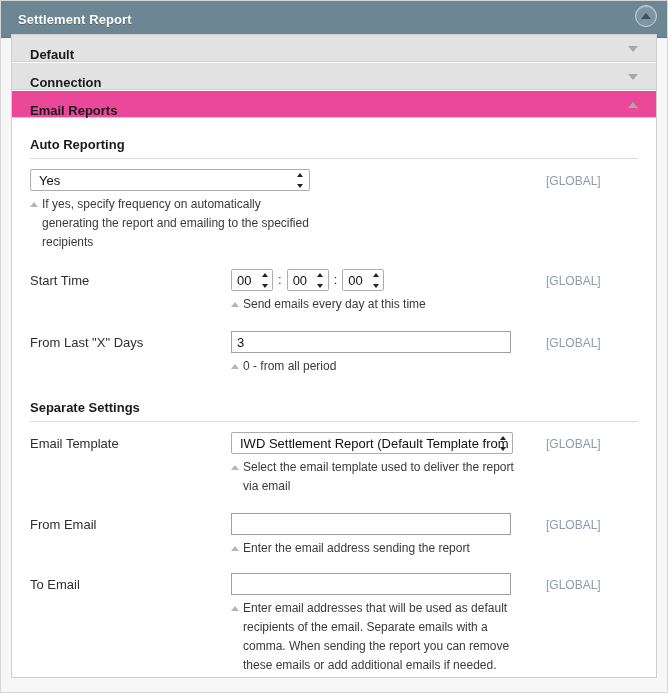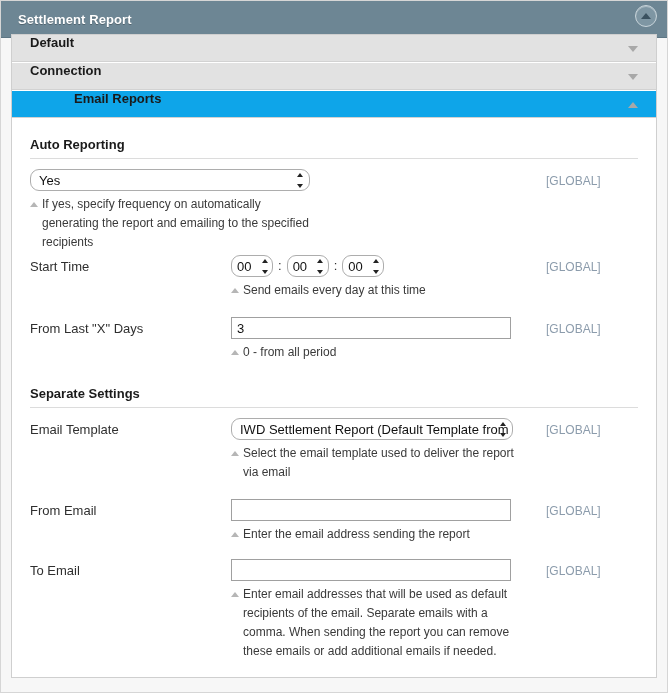--- a/index.html
+++ b/index.html
@@ -81,26 +81,25 @@
   }
 
   
   .acc-head {
     position: relative;
     height: 27px;
     background: #e2e2e2;
     border-bottom: 1px solid #ffffff;
     box-shadow: inset 0 -1px 0 #d2d2d2;
     display: flex;
-    align-items: flex-start;
+    align-items: flex-end;
     cursor: pointer;
   }
   .acc-head.active {
-    background: #0ea5e9;
-    padding-left: 44px;
+    background: #ec4899;
   }
   .acc-head-label {
     font-weight: bold;
     font-size: 13px;
     color: #1a1a1a;
     margin-left: 18px;
   }
   .acc-arrow {
     position: absolute;
     right: 18px;
@@ -162,21 +161,21 @@
   .sel {
     -webkit-appearance: none;
     appearance: none;
     position: relative;
     display: inline-flex;
     align-items: center;
     height: 22px;
     box-sizing: border-box;
     background: #ffffff;
     border: 1px solid #adadad;
-    border-radius: 9px;
+    border-radius: 2px;
     font-size: 13px;
     color: #111111;
     padding: 0 20px 0 8px;
     overflow: hidden;
     white-space: nowrap;
     cursor: pointer;
   }
   .sel .stepper {
     position: absolute;
     right: 6px;
@@ -287,21 +286,21 @@
               </span>
           </div>
           <div class="hint">
             <span class="marker"></span>
             <span>If yes, specify frequency on automatically generating the report and emailing to the specified recipients</span>
           </div>
         </div>
         <div class="row-scope">[GLOBAL]</div>
       </div>
 
-      <div class="row" style="">
+      <div class="row" style="margin-top:14px;">
         <div class="row-label">Start Time</div>
         <div class="row-field">
           <div class="time-group">
             <div class="sel sel-time">
               <span>00</span>
               <span class="stepper">
                   <i class="u"></i>
                   <i class="d"></i>
                 </span>
             </div>

